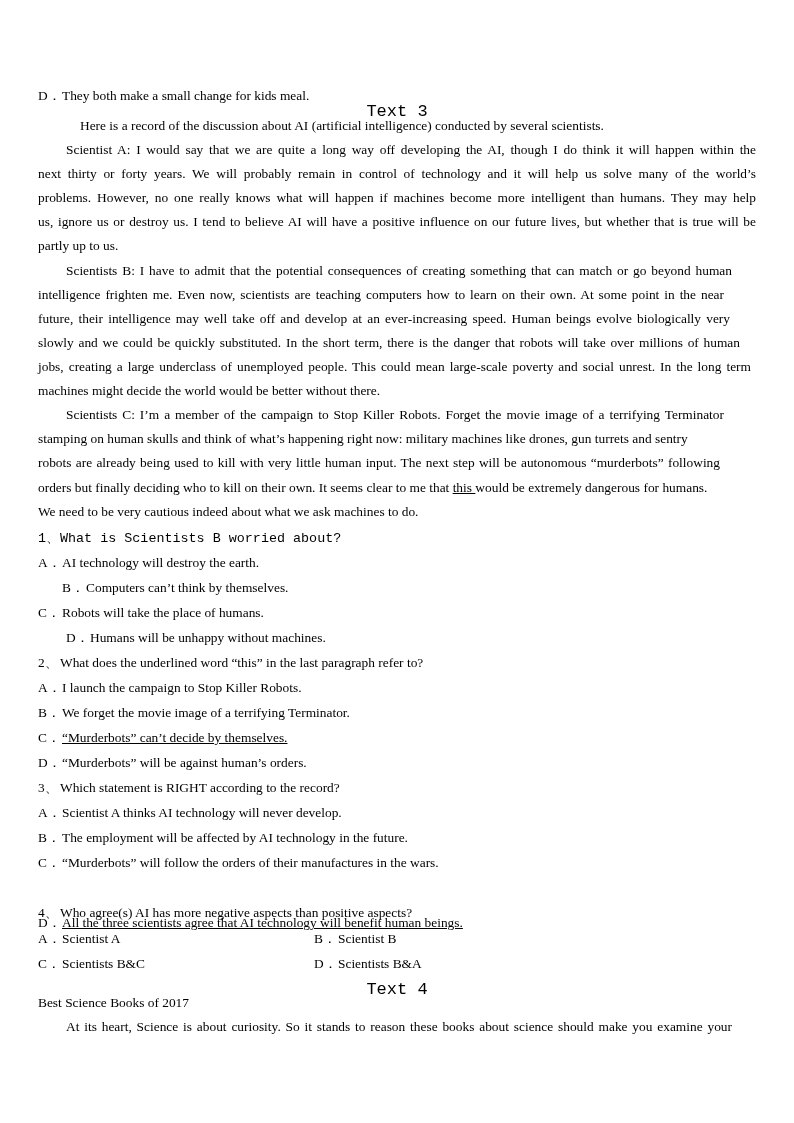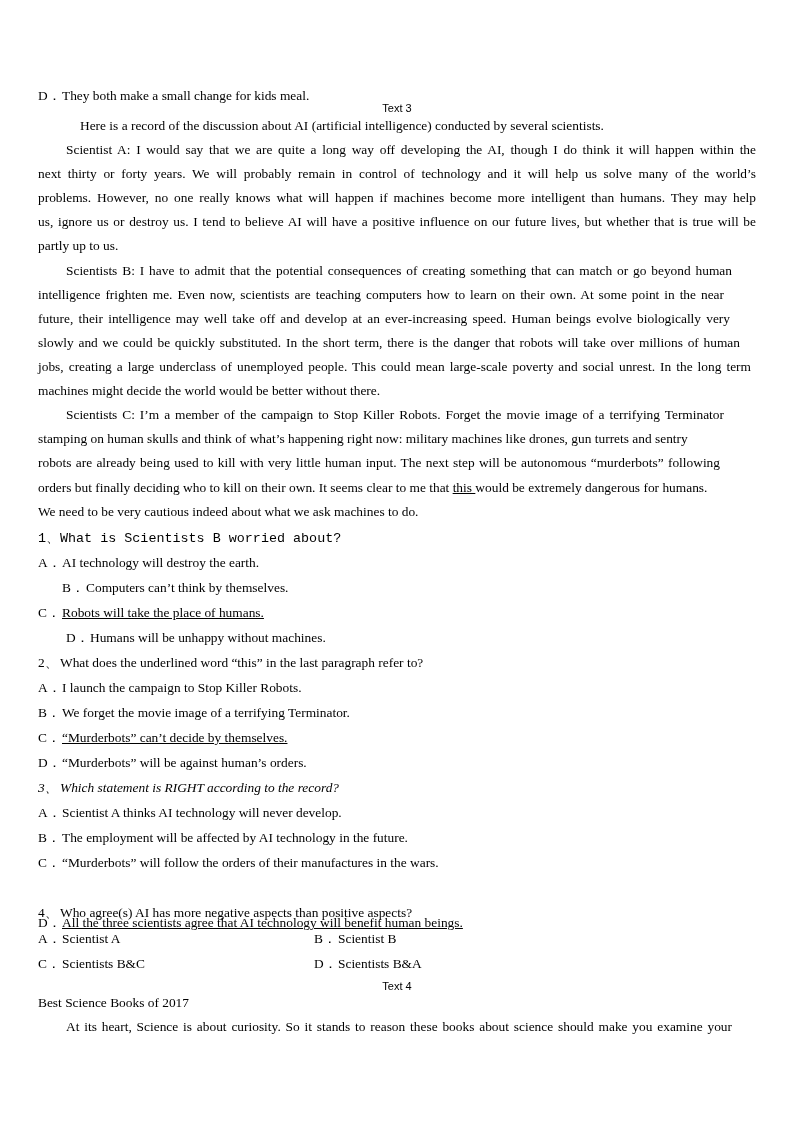--- a/index.html
+++ b/index.html
@@ -1,21 +1,21 @@
 <!DOCTYPE html>
 <html><head>
   <meta charset="utf-8">
   <style>
     html, body { margin: 0; padding: 0; background: #ffffff; }
     body { width: 794px; height: 1123px; position: relative; overflow: hidden; color: #000; }
     .page { position: absolute; left: 38px; top: 0; width: 718px; font-family: "Liberation Serif", serif; font-size: 13.4px; }
     .line { position: absolute; left: 0; white-space: nowrap; }
     .para-line { position: absolute; left: 0; width: 718px; text-align: justify; text-align-last: justify; white-space: nowrap; }
     .para-last { text-align-last: left; }
-    .heading { position: absolute; left: 0; width: 718px; text-align: center; font-family: Liberation Sans, sans-serif; font-size: 11px; }
+    .heading { position: absolute; left: 0; width: 718px; text-align: center; font-family: Liberation Mono, monospace; font-size: 17px; }
     .opt-label { display: inline-block; width: 24px; }
     .q-num { display: inline-block; width: 22px; }
     .u { text-decoration: underline; }
     .col2 { position: absolute; left: 276px; }
   </style>
 </head>
 <body>
 
 <div class="page">
 
@@ -52,36 +52,36 @@
     </div>
     <div class="line" style="top:504px;">We need to be very cautious indeed about what we ask machines to do.</div>
   </div>
 
   <div>
     <div class="line" style="top:529px;font-family:Liberation Mono, monospace;">
       <span class="q-num">1、</span><span>What is Scientists B worried about?</span>
     </div>
     <div class="line" style="top:554px;"><span class="opt-label">A．</span><span>AI technology will destroy the earth.</span></div>
     <div class="line" style="top:579px;margin-left:24px;"><span class="opt-label">B．</span><span>Computers can’t think by themselves.</span></div>
-    <div class="line" style="top:604px;text-decoration:underline;"><span class="opt-label">C．</span><span>Robots will take the place of humans.</span></div>
+    <div class="line" style="top:604px;"><span class="opt-label">C．</span><span>Robots will take the place of humans.</span></div>
     <div class="line" style="top:629px;margin-left:28px;"><span class="opt-label">D．</span><span>Humans will be unhappy without machines.</span></div>
   </div>
 
   <div>
     <div class="line" style="top:654px;">
       <span class="q-num">2、</span><span>What does the underlined word “this” in the last paragraph refer to?</span>
     </div>
     <div class="line" style="top:679px;"><span class="opt-label">A．</span><span>I launch the campaign to Stop Killer Robots.</span></div>
     <div class="line" style="top:704px;"><span class="opt-label">B．</span><span>We forget the movie image of a terrifying Terminator.</span></div>
     <div class="line" style="top:729px;text-decoration:underline;"><span class="opt-label">C．</span><span>“Murderbots” can’t decide by themselves.</span></div>
     <div class="line" style="top:754px;"><span class="opt-label">D．</span><span>“Murderbots” will be against human’s orders.</span></div>
   </div>
 
   <div>
-    <div class="line" style="top:779px;font-style:italic;">
+    <div class="line" style="top:779px;">
       <span class="q-num">3、</span><span>Which statement is RIGHT according to the record?</span>
     </div>
     <div class="line" style="top:804px;"><span class="opt-label">A．</span><span>Scientist A thinks AI technology will never develop.</span></div>
     <div class="line" style="top:829px;"><span class="opt-label">B．</span><span>The employment will be affected by AI technology in the future.</span></div>
     <div class="line" style="top:854px;"><span class="opt-label">C．</span><span>“Murderbots” will follow the orders of their manufactures in the wars.</span></div>
     <div class="line" style="top:914px;text-decoration:underline;"><span class="opt-label">D．</span><span>All the three scientists agree that AI technology will benefit human beings.</span></div>
   </div>
 
   <div>
     <div class="line" style="top:904px;">

